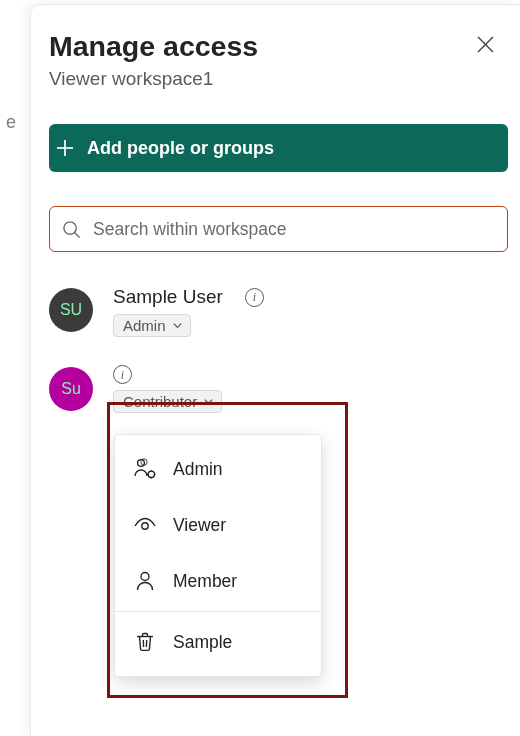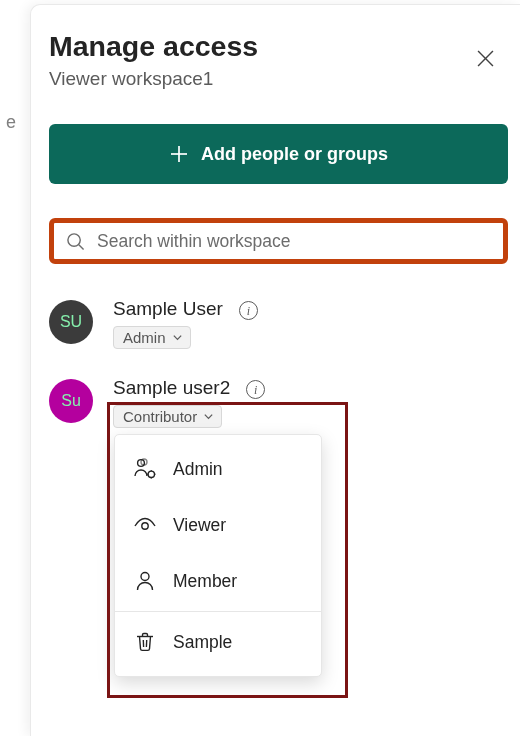--- a/index.html
+++ b/index.html
@@ -1,36 +1,36 @@
 <!DOCTYPE html>
 <html><head>
 <meta charset="utf-8">
 <style>
   html,body{margin:0;padding:0;font-family:"Segoe UI",-apple-system,Helvetica,Arial,sans-serif;background:#fff;color:#242424}
   .frame{width:520px;height:736px;position:relative;box-sizing:border-box;}
   .panel{position:absolute;left:30px;top:4px;right:0;bottom:0;box-sizing:border-box;background:#fff;border:1px solid #e9e9e9;border-right:none;border-bottom:none;border-radius:10px 0 0 0;box-shadow:-4px 0 12px rgba(0,0,0,.06);padding:22px 12px 0 18px}
   
   .bgword{position:absolute;left:0;top:112px;font-size:18px;color:#808080;padding-left:6px}
-  .hdr{display:flex;align-items:center;justify-content:space-between}
+  .hdr{display:flex;align-items:flex-start;justify-content:space-between}
   .title{font-size:28.5px;font-weight:600;line-height:1.1;margin:4px 0 0 0}
   .subtitle{font-size:19px;color:#5b5b5b;margin-top:6px}
   .closebtn{width:34px;height:34px;display:flex;align-items:center;justify-content:center;cursor:pointer;border:none;background:transparent;padding:0;margin-right:6px}
   .closebtn svg{width:17px;height:17px;stroke:#424242;stroke-width:1.3}
-  .addbtn{margin-top:34px;width:100%;height:60px;border:none;border-radius:6px;background:#0c695a;color:#fff;font-size:18px;font-weight:600;display:flex;align-items:center;justify-content:center;gap:12px;cursor:pointer}
+  .addbtn{margin-top:34px;width:100%;height:48px;border:none;border-radius:6px;background:#0c695a;color:#fff;font-size:18px;font-weight:600;display:flex;align-items:center;justify-content:flex-start;gap:12px;cursor:pointer}
   .addbtn svg{width:20px;height:20px;stroke:#fff;stroke-width:1.7}
-  .searchbox{margin-top:34px;width:100%;height:46px;box-sizing:border-box;border:5px solid #c2410c;border-radius:6px;display:flex;align-items:center;padding:0 12px;color:#6c6c6c;font-size:17.5px;gap:10px}
+  .searchbox{margin-top:34px;width:100%;height:46px;box-sizing:border-box;border:1px solid #c2410c;border-radius:6px;display:flex;align-items:center;padding:0 12px;color:#6c6c6c;font-size:17.5px;gap:10px}
   .searchbox svg{width:19px;height:19px;stroke:#6c6c6c;stroke-width:1.5;fill:none}
   .searchbox input{border:none;outline:none;flex:1;font:inherit;font-size:17.5px;color:#242424;background:transparent}
   .searchbox input::placeholder{color:#6c6c6c}
   .list{margin-top:24px}
   .row{display:flex;align-items:flex-start;gap:20px;padding:10px 0 18px 0}
   .avatar{width:44px;height:44px;border-radius:50%;display:flex;align-items:center;justify-content:center;font-size:16px;color:#86efac;flex:0 0 44px;margin-top:2px}
   .u1 .avatar{background:#3b3b3b}
   .u2 .avatar{background:#b4009e}
-  .uname{font-size:19px;color:#242424;display:flex;align-items:flex-end;gap:16px}
+  .uname{font-size:19px;color:#242424;display:flex;align-items:center;gap:22px}
   .info{width:17px;height:17px;border:1px solid #5b5b5b;border-radius:50%;display:inline-flex;align-items:center;justify-content:center;font-family:serif;font-style:italic;font-size:12px;line-height:1;color:#5b5b5b}
   .rolechip{margin-top:6px;display:inline-flex;align-items:center;gap:6px;border:1px solid #d8d8d8;background:#f2f2f2;border-radius:4px;padding:2px 7px 2px 9px;font-size:15px;color:#555;cursor:pointer}
   .rolechip.disabled{cursor:default}
   .rolechip svg{width:11px;height:11px;stroke:#5b5b5b;stroke-width:1.4;fill:none}
   .highlight{position:absolute;left:107px;top:402px;width:241px;height:296px;border:3px solid #7a1414;box-sizing:border-box;pointer-events:none}
   .menu{position:absolute;left:114px;top:434px;width:208px;background:#fff;border:1px solid #e6e6e6;border-radius:5px;box-shadow:0 6px 18px rgba(0,0,0,.15);padding:6px 0;box-sizing:border-box}
   .menuitem{display:flex;align-items:center;gap:16px;padding:16px 18px;font-size:17.5px;color:#242424;cursor:pointer}
   .menuitem svg{width:24px;height:24px;stroke:#242424;stroke-width:1.4;fill:none}
   .sep{height:1px;background:#e6e6e6;margin:2px 0}
 </style>
@@ -84,21 +84,20 @@
                 <polyline points="2 4 6 8 10 4"></polyline>
               </svg>
           </div>
         </div>
       </div>
 
       <div class="row u2">
         <div class="avatar">Su</div>
         <div>
           <div class="uname">
-            <span>Sample user2</span>
             <span class="info">i</span>
           </div>
           <div class="rolechip">
             <span>Contributor</span>
             <svg viewBox="0 0 12 12">
                 <polyline points="2 4 6 8 10 4"></polyline>
               </svg>
           </div>
         </div>
       </div>

